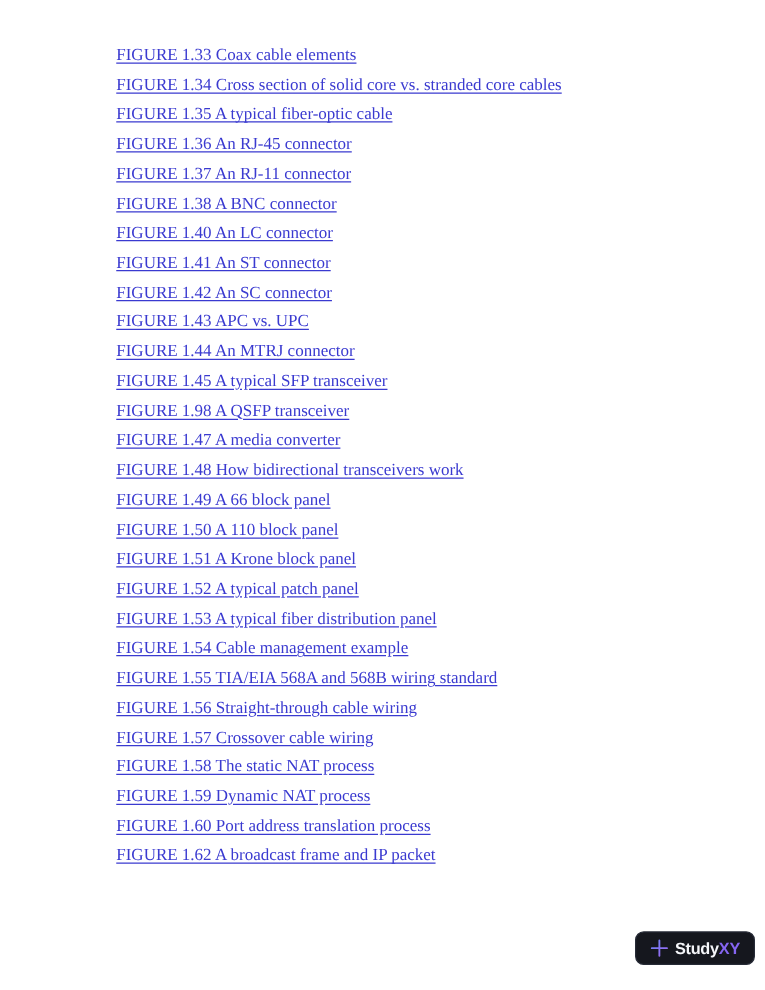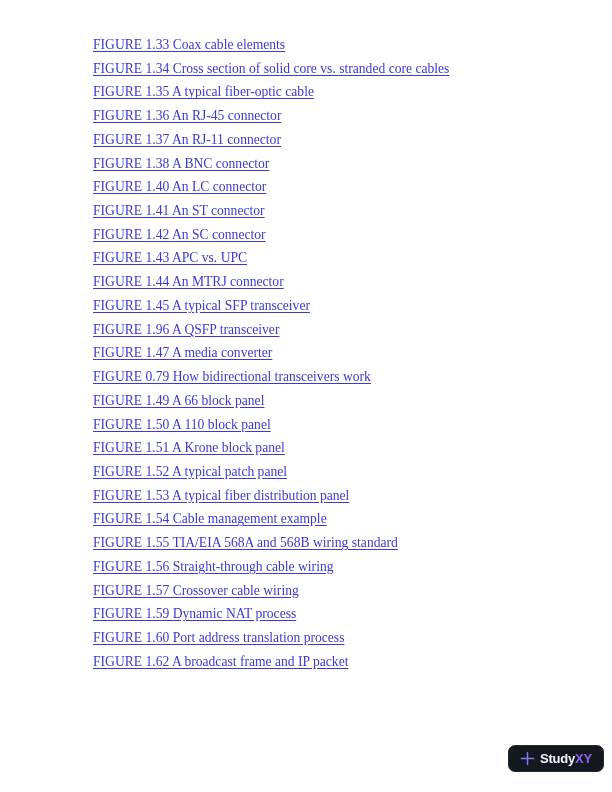--- a/index.html
+++ b/index.html
@@ -68,32 +68,33 @@
     <li><a class="figure-link">FIGURE 1.35 A typical fiber-optic cable</a></li>
     <li><a class="figure-link">FIGURE 1.36 An RJ-45 connector</a></li>
     <li><a class="figure-link">FIGURE 1.37 An RJ-11 connector</a></li>
     <li><a class="figure-link">FIGURE 1.38 A BNC connector</a></li>
     <li><a class="figure-link">FIGURE 1.40 An LC connector</a></li>
     <li><a class="figure-link">FIGURE 1.41 An ST connector</a></li>
     <li><a class="figure-link">FIGURE 1.42 An SC connector</a></li>
     <li><a class="figure-link">FIGURE 1.43 APC vs. UPC</a></li>
     <li><a class="figure-link">FIGURE 1.44 An MTRJ connector</a></li>
     <li><a class="figure-link">FIGURE 1.45 A typical SFP transceiver</a></li>
-    <li><a class="figure-link">FIGURE 1.96 A QSFP transceiver</a></li>
+    <li><a class="figure-link">FIGURE 1.98 A QSFP transceiver</a></li>
     <li><a class="figure-link">FIGURE 1.47 A media converter</a></li>
-    <li><a class="figure-link">FIGURE 0.79 How bidirectional transceivers work</a></li>
+    <li><a class="figure-link">FIGURE 1.48 How bidirectional transceivers work</a></li>
     <li><a class="figure-link">FIGURE 1.49 A 66 block panel</a></li>
     <li><a class="figure-link">FIGURE 1.50 A 110 block panel</a></li>
     <li><a class="figure-link">FIGURE 1.51 A Krone block panel</a></li>
     <li><a class="figure-link">FIGURE 1.52 A typical patch panel</a></li>
     <li><a class="figure-link">FIGURE 1.53 A typical fiber distribution panel</a></li>
     <li><a class="figure-link">FIGURE 1.54 Cable management example</a></li>
     <li><a class="figure-link">FIGURE 1.55 TIA/EIA 568A and 568B wiring standard</a></li>
     <li><a class="figure-link">FIGURE 1.56 Straight-through cable wiring</a></li>
     <li><a class="figure-link">FIGURE 1.57 Crossover cable wiring</a></li>
+    <li><a class="figure-link">FIGURE 1.58 The static NAT process</a></li>
     <li><a class="figure-link">FIGURE 1.59 Dynamic NAT process</a></li>
     <li><a class="figure-link">FIGURE 1.60 Port address translation process</a></li>
     <li><a class="figure-link">FIGURE 1.62 A broadcast frame and IP packet</a></li>
   </ul>
 
 <div class="brand-badge">
   <svg class="brand-plus" viewBox="0 0 16 16" aria-hidden="true">
     <defs>
       <linearGradient id="plusGrad" x1="0" y1="0" x2="1" y2="1">
         <stop offset="0" stop-color="#6d83f5"></stop>

